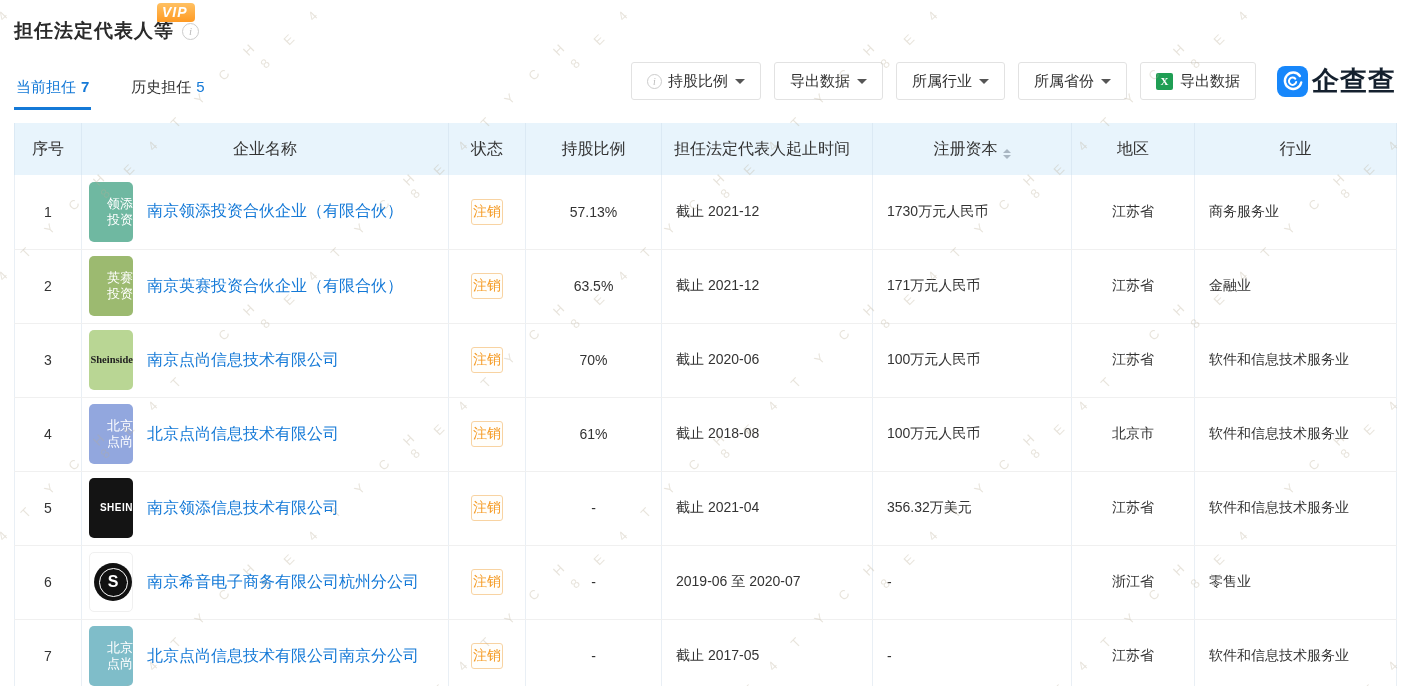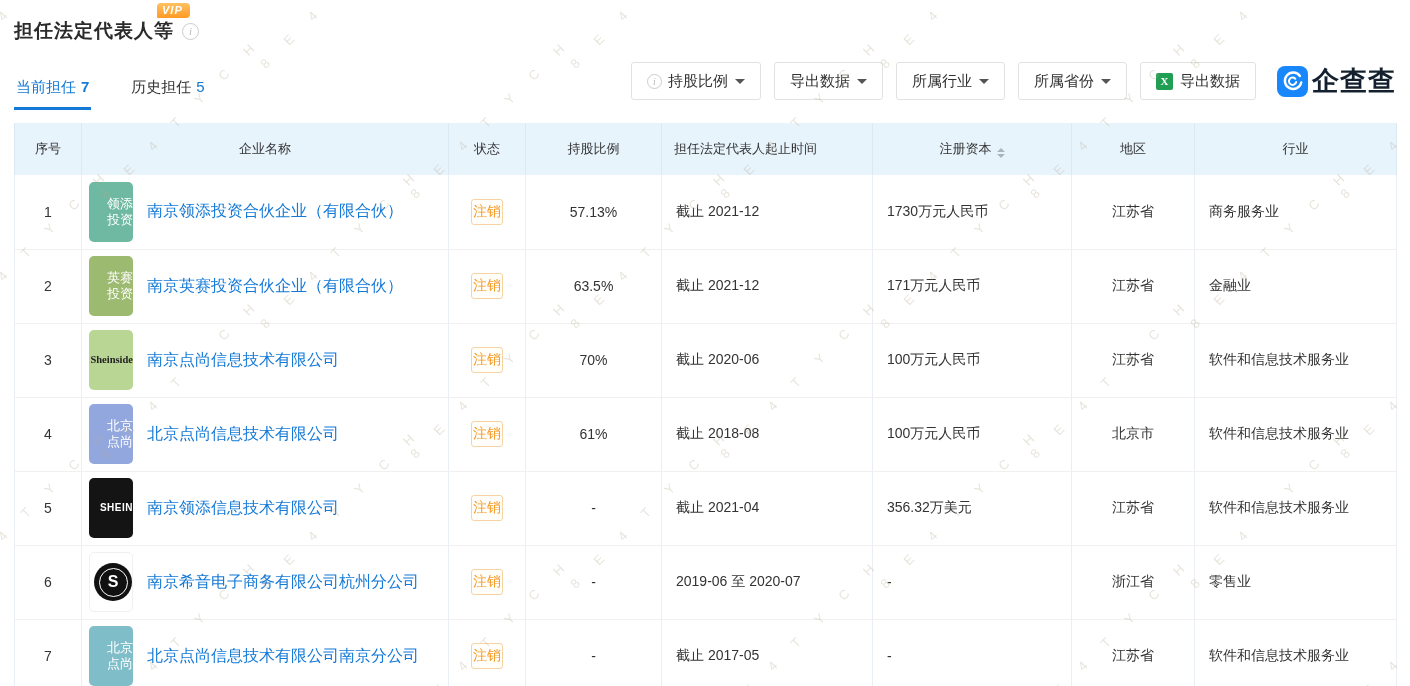--- a/index.html
+++ b/index.html
@@ -7,21 +7,21 @@
     font-family:"Liberation Sans","DejaVu Sans",sans-serif; color:#333; overflow:hidden; position:relative; }
 
   .container { padding:0 14px; position:relative; z-index:1; }
 
   
   .title-row { margin-top:16px; height:30px; display:flex; align-items:center; }
   .title-wrap { position:relative; display:inline-block; }
   .page-title { font-size:19px; font-weight:bold; color:#2b2b2b; letter-spacing:1px; }
   .vip-badge { position:absolute; left:143px; top:-15px;
     background:linear-gradient(180deg,#ffc163,#ff9a23); color:#fff;
-    font-size:11px; font-weight:bold; font-style:italic; padding:1px 7px 2px 5px;
+    font-size:14px; font-weight:bold; font-style:italic; padding:1px 7px 2px 5px;
     border-radius:4px 4px 4px 1px; letter-spacing:1px; }
   .info-circle { width:17px; height:17px; border:1px solid #ccc; border-radius:50%;
     color:#bbb; font-size:11px; display:inline-flex; align-items:center; justify-content:center;
     margin-left:8px; font-family:"Liberation Serif",serif; font-style:italic; }
 
   
   .toolbar { display:flex; justify-content:space-between; margin-top:6px; height:58px; }
   .tabs { display:flex; gap:38px; align-self:flex-end; }
   .tab { font-size:15px; padding:0 2px 10px 2px; cursor:pointer; }
   .tab .cnt { margin-left:5px; color:#1479d7; }
@@ -43,21 +43,21 @@
   .brand { display:flex; align-items:center; margin-left:8px; }
   .brand-icon { width:31px; height:31px; background:#1787fb; border-radius:8px;
     display:flex; align-items:center; justify-content:center; margin-right:4px; }
   .brand-name { font-size:27px; font-weight:800; color:#14202e; letter-spacing:1px;
     font-family:"Liberation Sans",sans-serif; }
 
   
   table { width:1382px; border-collapse:collapse; table-layout:fixed; margin-top:13px; }
   col.c0{width:67px} col.c1{width:367px} col.c2{width:77px} col.c3{width:136px}
   col.c4{width:211px} col.c5{width:199px} col.c6{width:123px} col.c7{width:202px}
-  th { background:#e8f4fc; height:52px; font-weight:400; font-size:13px; color:#333;
+  th { background:#e8f4fc; height:52px; font-weight:400; font-size:16px; color:#333;
     border-right:1px solid #dbe9f4; text-align:center; }
   th:first-child { border-left:1px solid #dbe9f4; }
   th.left { text-align:left; padding-left:12px; }
   td { height:74px; font-size:14px; color:#333; vertical-align:middle; text-align:center;
     border-right:1px solid #e9eff5; border-bottom:1px solid #f0f0f0; background:#fff; }
   td:first-child { border-left:1px solid #e9eff5; }
   td.left { text-align:left; padding-left:14px; }
   .sort { display:inline-flex; flex-direction:column; gap:2px; margin-left:5px; vertical-align:1px; }
   .sort i { width:0; height:0; border-left:4px solid transparent; border-right:4px solid transparent; display:block; }
   .sort .up { border-bottom:4px solid #a9b6c2; }

